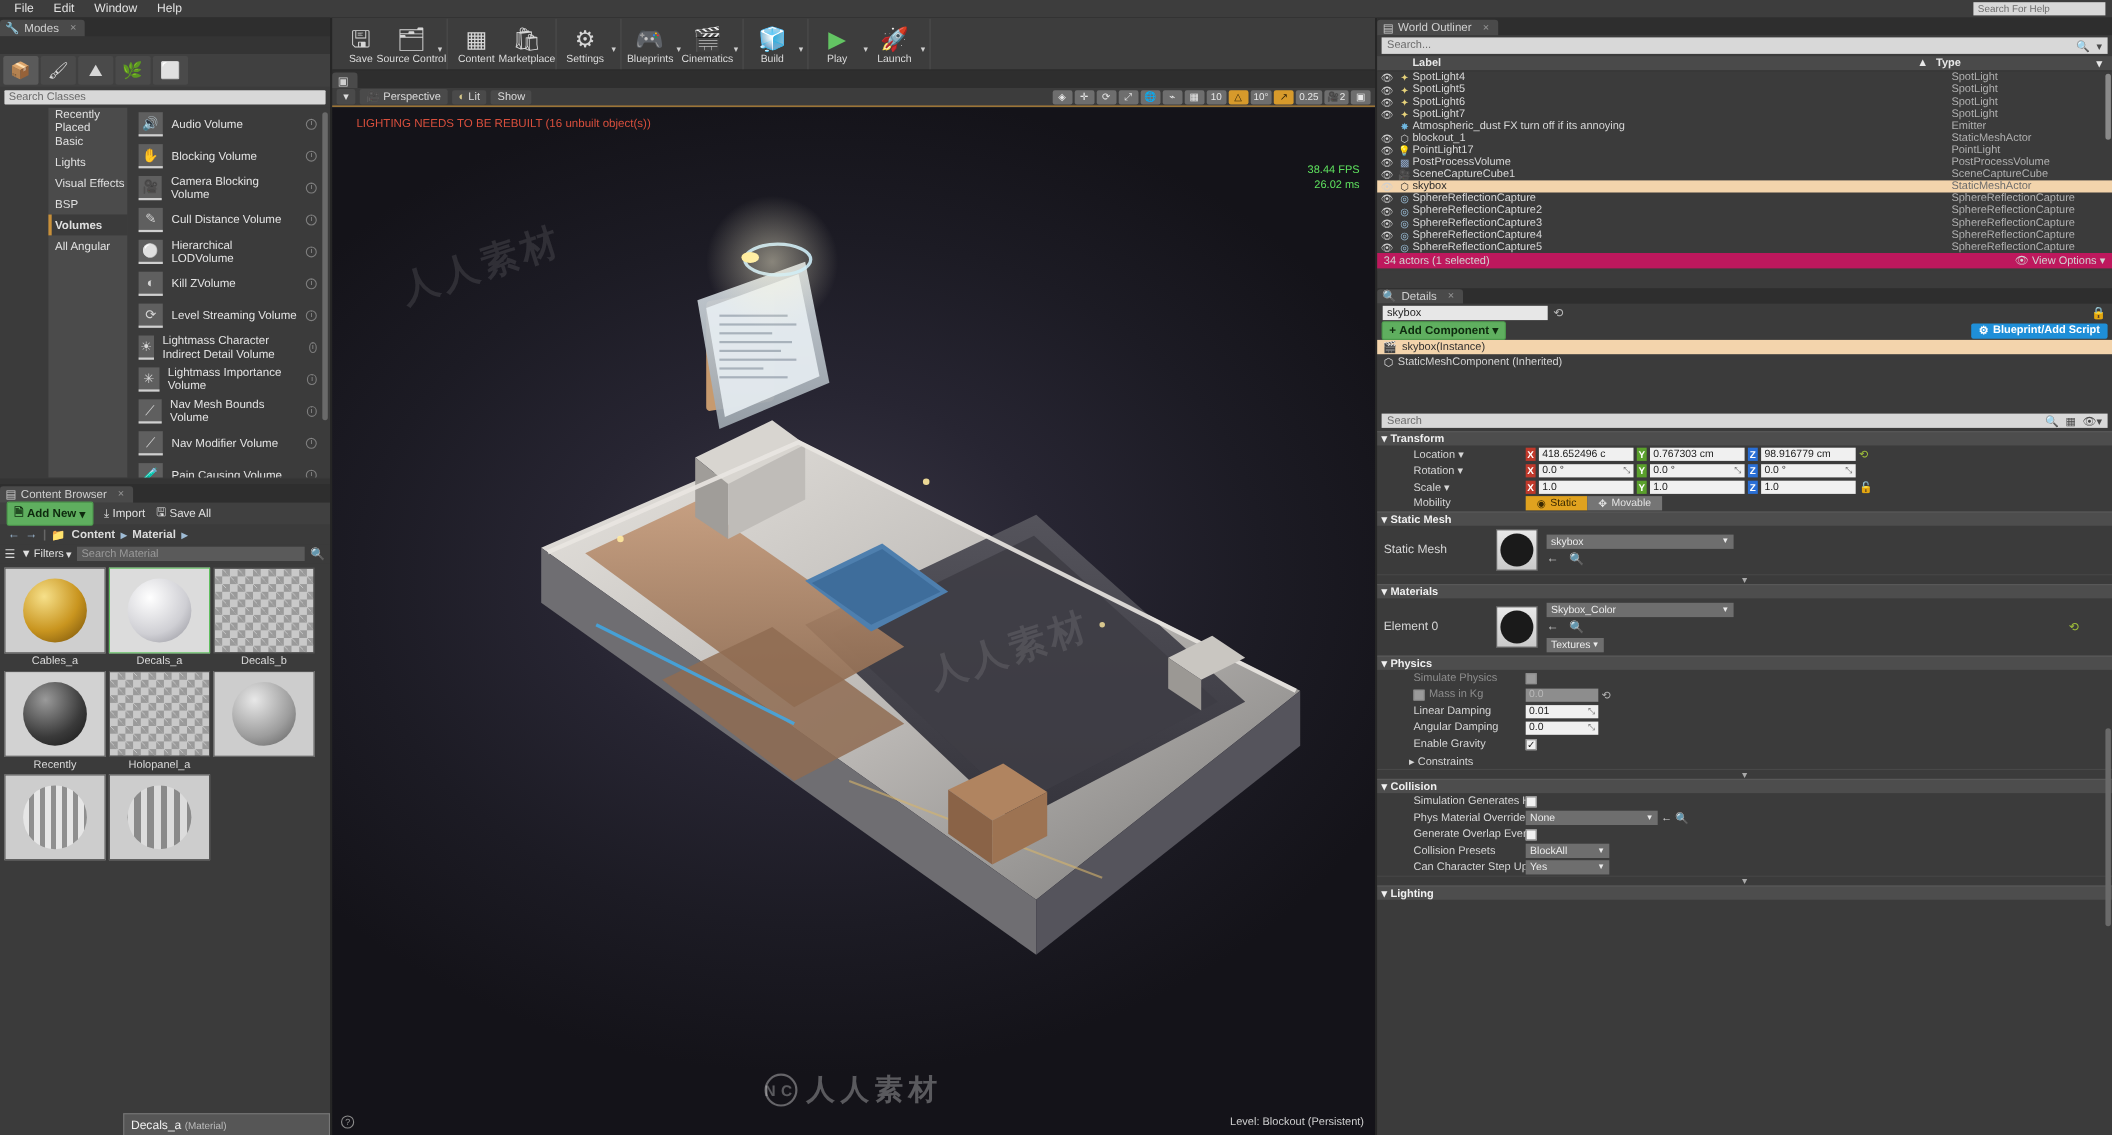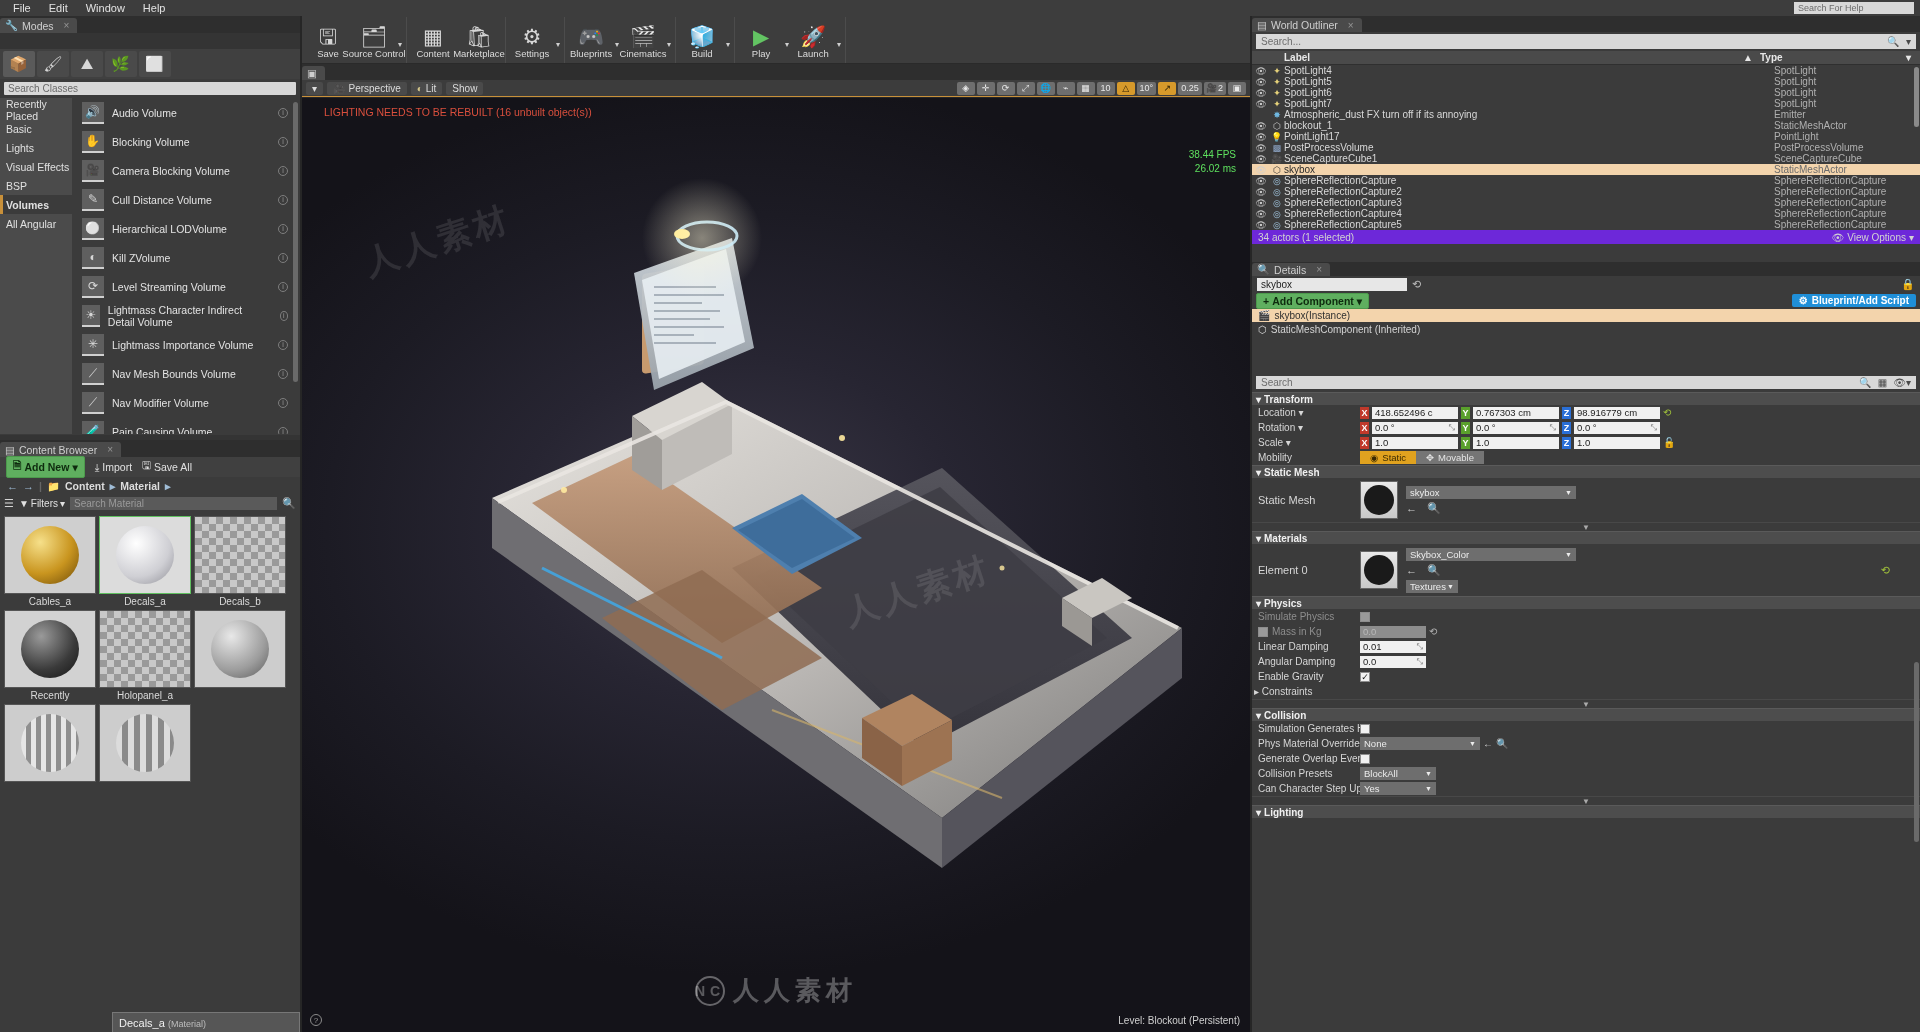--- a/index.html
+++ b/index.html
@@ -19,21 +19,21 @@
     padding:0 8px 0 5px; gap:4px; border-top-left-radius:3px; border-top-right-radius:3px;
     font-size:10.5px; color:#cfcfcf; }
   .tab .x { opacity:.55; font-size:10px; margin-left:6px; }
   .modes-panel { position:absolute; left:0; top:33px; width:300px; height:386px; background:#3b3b3b; }
   .mode-icons { display:flex; height:30px; background:#404040; padding:2px 3px; gap:2px; }
   .mode-ico { width:32px; height:26px; border-radius:2px; background:#4a4a4a;
     display:flex; align-items:center; justify-content:center; font-size:15px; }
   .mode-ico.sel { background:#5a5a5a; }
   .searchbox { margin:3px 4px; height:13px; background:#d8d8d8; color:#6a6a6a;
     font-size:10px; display:flex; align-items:center; padding:0 4px; border-radius:1px; }
-  .classbody { display:flex; height:336px; }
+  .classbody { display:flex; height:336px;padding-left:44px; }
   .cats { width:72px; background:#4b4b4b; padding-top:2px; }
   .cat { height:19px; display:flex; align-items:center; padding-left:6px;
     font-size:10.5px; color:#e0e0e0; }
   .cat.sel { background:#3b3b3b; border-left:3px solid #c8903a; padding-left:3px; font-weight:bold; }
   .clist { flex:1; background:#3b3b3b; overflow:hidden; position:relative; }
   .crow { height:29px; display:flex; align-items:center; gap:8px; padding-left:10px; }
   .cthumb { width:22px; height:22px; background:#5f5f5f; border-bottom:2px solid #d0d0d0;
     display:flex; align-items:center; justify-content:center; font-size:12px; }
   .clabel { font-size:10.5px; color:#e3e3e3; }
   .cinfo { margin-left:auto; margin-right:12px; width:10px; height:10px; border-radius:50%;
@@ -126,21 +126,21 @@
   .ol-head { height:14px; background:#4a4a4a; display:flex; align-items:center;
     font-size:10px; font-weight:bold; color:#e8e8e8; border-bottom:1px solid #2f2f2f; }
   .ol-rows { position:relative; }
   .ol-row { height:11px; display:flex; align-items:center; font-size:10px; color:#d8d8d8; }
   .ol-row.sel { background:#f3d4ac; color:#2a2a2a; }
   .ol-row .eye { width:18px; text-align:center; font-size:9px; color:#cfcfcf; }
   .ol-row .ic { width:14px; text-align:center; font-size:9px; }
   .ol-row .lbl { flex:1; white-space:nowrap; overflow:hidden; }
   .ol-row .typ { width:146px; color:#b0b0b0; white-space:nowrap; overflow:hidden; }
   .ol-row.sel .typ { color:#6b6b6b; }
-  .ol-foot { height:14px; background:#6d28d9; display:flex; align-items:center;
+  .ol-foot { height:14px; background:#be185d; display:flex; align-items:center;
     padding:0 6px; font-size:10px; color:#d2d2d2; }
   .ol-foot .right { margin-left:auto; display:flex; align-items:center; gap:3px; }
 
   .det-panel { position:absolute; left:0; top:246px; width:668px; height:786px; background:#3b3b3b; }
   .det-tab { height:14px; background:#2e2e2e; display:flex; align-items:flex-end; }
   .det-namebar { height:16px; display:flex; align-items:center; gap:5px; padding:1px 5px; }
   .det-name { width:150px; height:13px; background:#e7e7e7; color:#1d1d1d; font-size:10px;
     display:flex; align-items:center; padding:0 4px; }
   .det-btnbar { height:17px; display:flex; align-items:center; padding:1px 4px; }
   .btn-blue { margin-left:auto; background:#1f8fd8; color:#fff; font-size:10px; font-weight:bold;
@@ -148,21 +148,21 @@
   .comp-sel { height:13px; background:#f3d4ac; color:#303030; font-size:10px;
     display:flex; align-items:center; gap:4px; padding-left:6px; }
   .comp-row { height:15px; font-size:10px; color:#d4d4d4; display:flex;
     align-items:center; gap:4px; padding-left:6px; }
   .det-search { height:13px; margin:3px 4px; background:#d8d8d8; color:#6d6d6d; font-size:10px;
     display:flex; align-items:center; padding:0 5px; }
   .det-search .r { margin-left:auto; display:flex; gap:6px; color:#4a4a4a; }
   .sect { height:13px; background:#4d4d4d; display:flex; align-items:center; gap:3px;
     padding-left:4px; font-size:10px; font-weight:bold; color:#f0f0f0;
     border-top:1px solid #5a5a5a; }
-  .prow { height:15px; display:flex; align-items:center; font-size:10px; color:#d6d6d6; }
+  .prow { height:15px; display:flex; align-items:center; font-size:10px; color:#d6d6d6;margin-left:27px; }
   .plabel { width:108px; padding-left:6px; white-space:nowrap; overflow:hidden; }
   .plabel.dim { color:#8e8e8e; }
   .pval { flex:1; display:flex; align-items:center; gap:3px; }
   .axis { width:9px; height:12px; color:#fff; font-size:9px; font-weight:bold;
     display:flex; align-items:center; justify-content:center; }
   .ax { background:#c0392b; } .ay { background:#5aa02c; } .az { background:#2a6fd6; }
   .field { height:12px; background:#f0f0f0; color:#1c1c1c; font-size:9.5px;
     display:flex; align-items:center; padding:0 3px; }
   .field.dis { background:#8d8d8d; color:#b9b9b9; }
   .field .sp { margin-left:auto; color:#6a6a6a; font-size:8px; }

